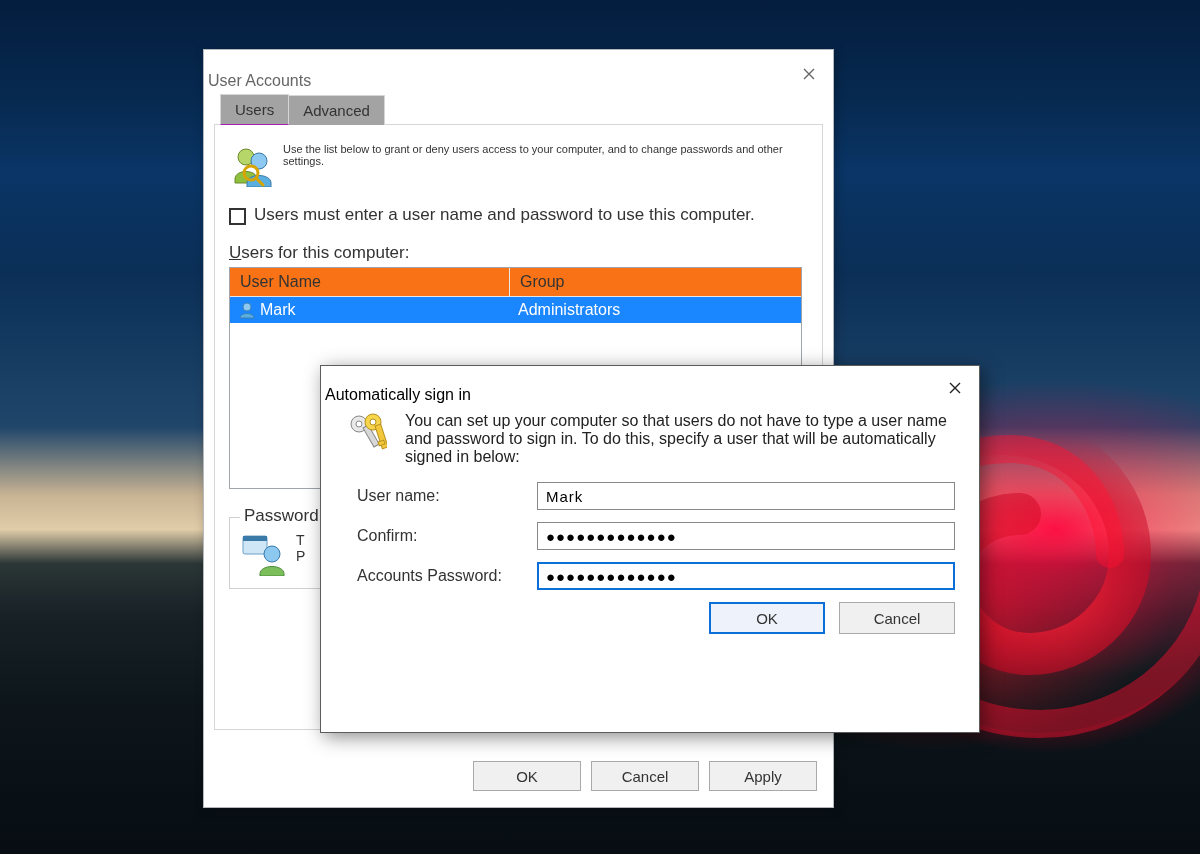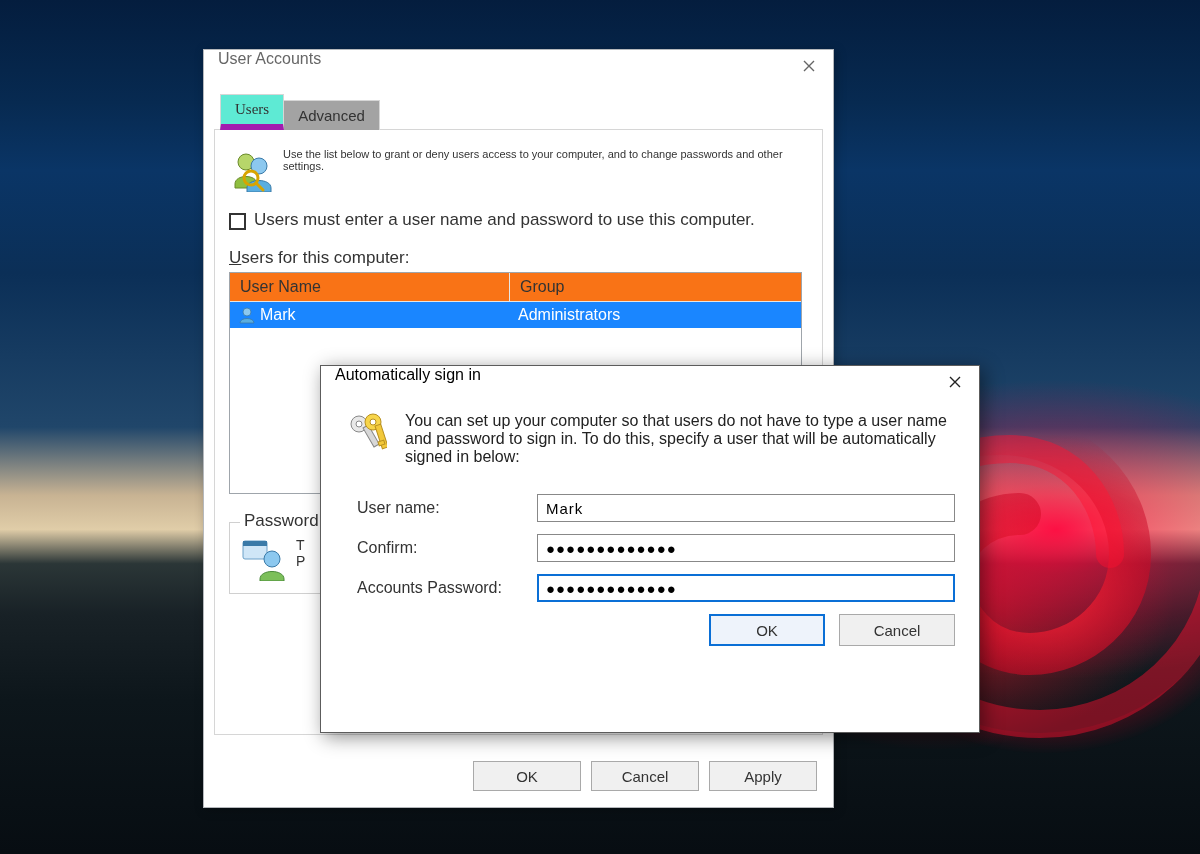--- a/index.html
+++ b/index.html
@@ -28,33 +28,33 @@
   }
 
   
   .win-parent {
     position: absolute; left: 203px; top: 49px;
     width: 631px; height: 759px;
     background: #fff;
     border: 1px solid #b5b8bc;
     box-shadow: 2px 2px 10px rgba(0,0,0,.25);
   }
-  .titlebar { height: 40px; display: flex; align-items: flex-start; padding: 0 4px 0 14px; }
+  .titlebar { height: 40px; display: flex; align-items: flex-end; padding: 0 4px 0 4px; }
   .titlebar .title { flex: 1; font-size: 16px; color: #666; }
   .titlebar .close { width: 40px; height: 32px; display:flex; align-items:center; justify-content:center; color:#555; cursor:pointer; }
   .titlebar .close svg { width:12px; height:12px; }
 
   .tabs { position: relative; margin: 4px 10px 0 10px; }
   .tab-row { display:flex; align-items:flex-end; padding-left:6px; position:relative; z-index:2; }
   .tab {
     padding: 6px 14px 6px 14px; font-size:15px; position:relative;
     border:1px solid #d6d6d6; border-bottom:none; background:#fff; margin-right:-1px;
     cursor:pointer;
   }
-  .tab.active { background:#5eead4; border-bottom:6px solid #a21caf; z-index:3; font-weight:400;font-family:Liberation Serif, serif; }
+  .tab.active { background:#a3a3a3; border-bottom:1px solid #a21caf; z-index:3; font-weight:400; }
   .tab.inactive { background:#a3a3a3; }
   .tab-body {
     border:1px solid #d6d6d6; background:#fff; margin-top:-1px; padding:14px 12px 12px 12px;
     position:relative; z-index:1; height:606px;
   }
 
   .intro-row { display:flex; gap:10px; margin:4px 8px 18px 2px; font-size:11px; color:#333; }
   .intro-icon { width:44px; height:44px; flex:0 0 44px; }
 
   .check-row { display:flex; align-items:flex-end; gap:8px; margin:0 8px 18px 2px; font-size:17px; }
@@ -104,21 +104,21 @@
     width: 660px; height: 368px;
     background:#fff; border:1px solid #5c5c5c;
     box-shadow: 4px 4px 18px rgba(0,0,0,.45);
     z-index: 10;
   }
   .win-child .titlebar { height:38px; }
   .win-child .titlebar .title { color:#000; font-size:16px; }
   .win-child .titlebar .close { color:#000; }
 
   .child-body { padding: 8px 24px 12px 24px; }
-  .child-intro { display:flex; gap:18px; margin-bottom:28px; font-size:16px; color:#222; }
+  .child-intro { display:flex; gap:18px; margin-bottom:16px; font-size:16px; color:#222; }
   .keys-icon { width:42px; height:46px; flex:0 0 42px; }
 
   .form-row { display:flex; align-items:center; margin:4px 0 12px 12px;justify-content:center; }
   .form-row label { width:180px; font-size:16px; }
   .form-row input {
     flex:1; height:28px; border:1px solid #888; padding:2px 8px; font-size:15px;
     font-family: inherit; letter-spacing: 1px;
   }
   .form-row input.focused { border:2px solid #0a6fd6; padding:1px 7px; }
 

